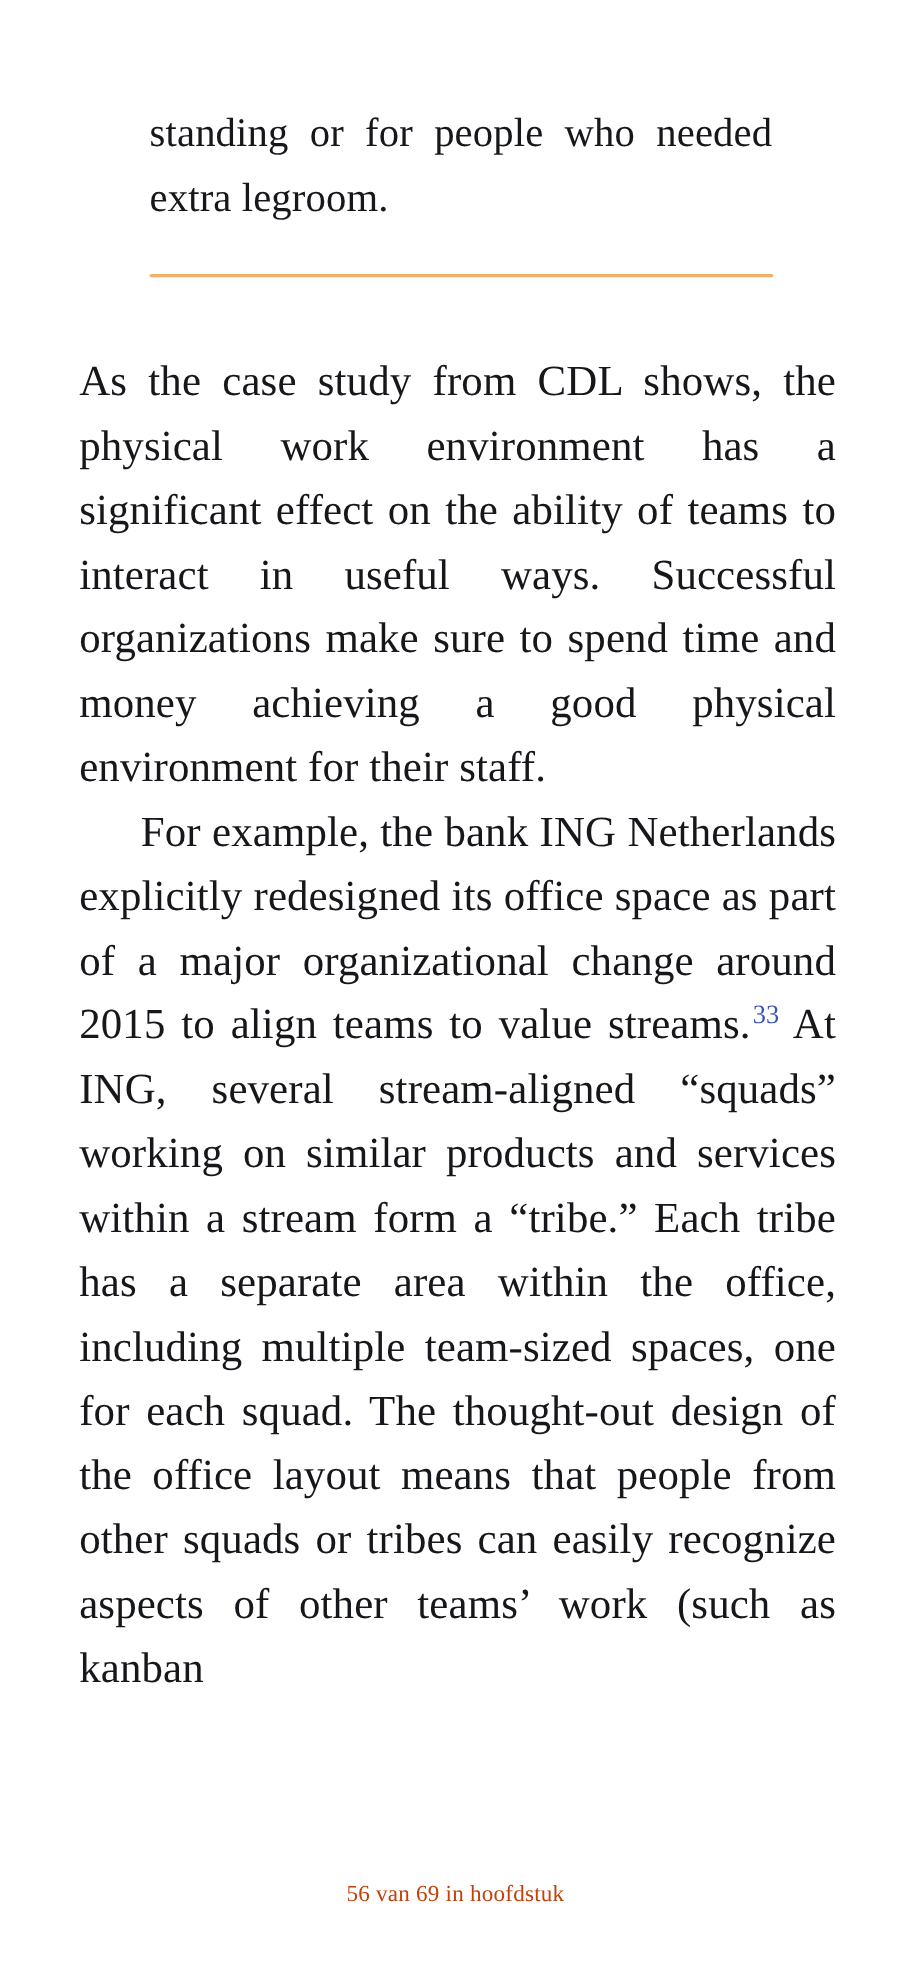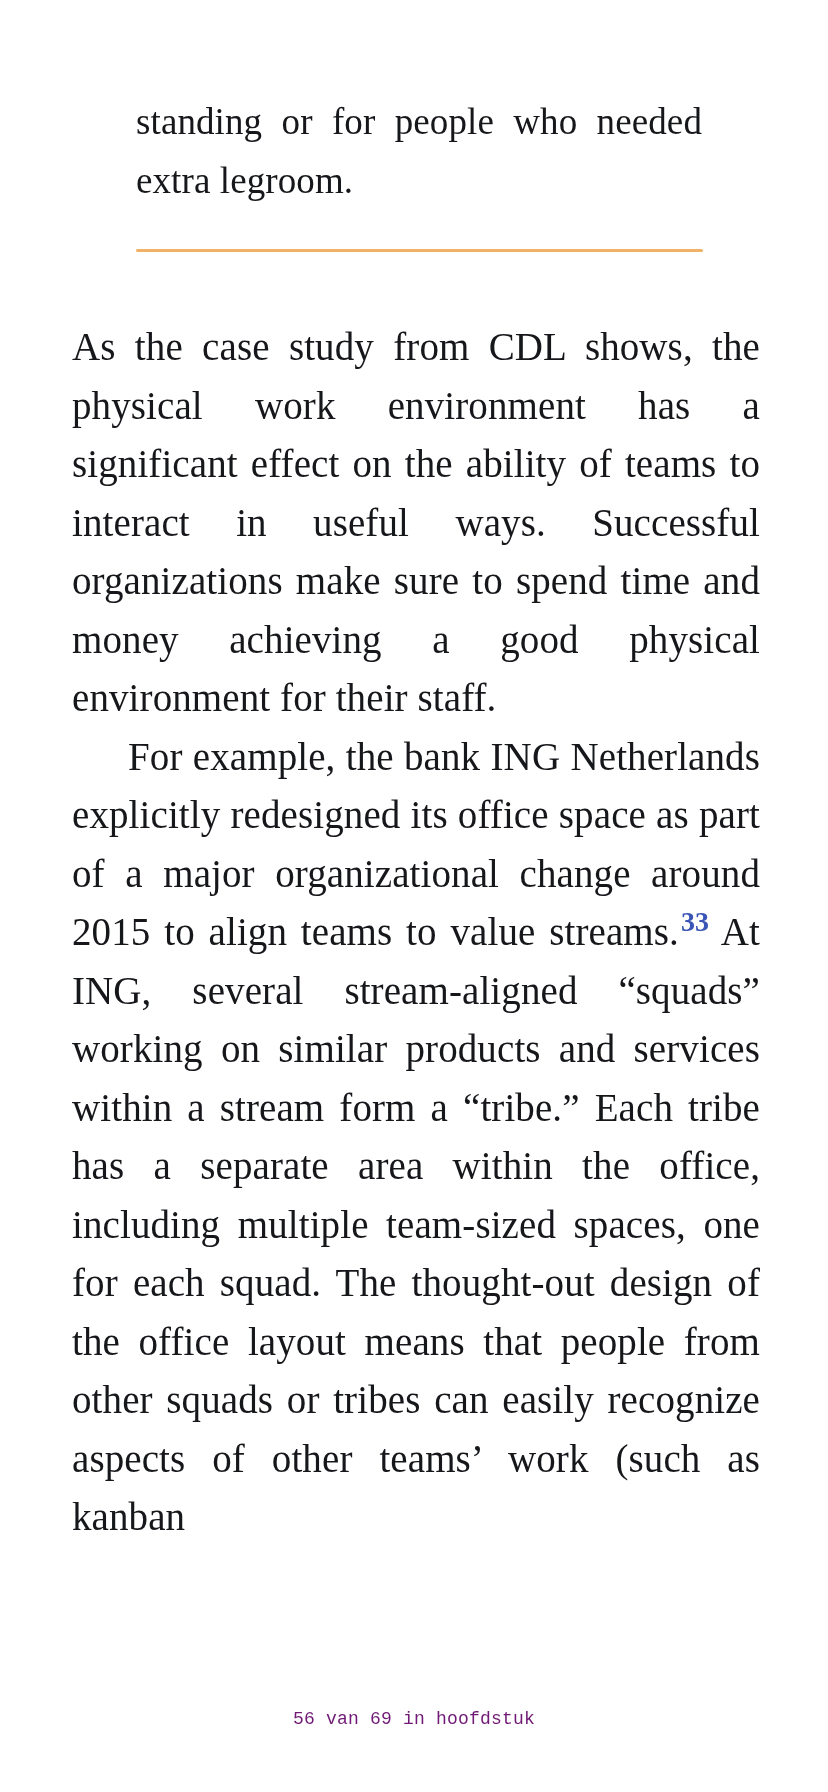--- a/index.html
+++ b/index.html
@@ -63,40 +63,39 @@
     line-height: 58.5px;
     text-align: justify;
     text-align-last: left;
     color: #16171a;
     letter-spacing: 0.1px;
   }
   p.para + p.para {
     text-indent: 56px;
   }
   sup.fnref {
-    font-size: 28px;
+    font-size: 24px;
     color: #3a55b5;
     vertical-align: super;
     line-height: 0;
     padding-left: 2px;
-    font-weight: bold;
   }
 
   
   .footer {
     position: absolute;
     left: 0;
     top: 1709px;
     width: 828px;
     text-align: center;
   }
   .footer-text {
-    font-family: Liberation Mono, monospace;
-    font-size: 18px;
-    color: #701a75;
+    font-family: Liberation Serif, serif;
+    font-size: 21px;
+    color: #c2410c;
     letter-spacing: 0.2px;
   }
 </style>
 </head>
 <body>
 
 <div class="page">
 
   <div class="quote-block">
     <div class="quote-text">standing or for people who needed extra legroom.</div>

